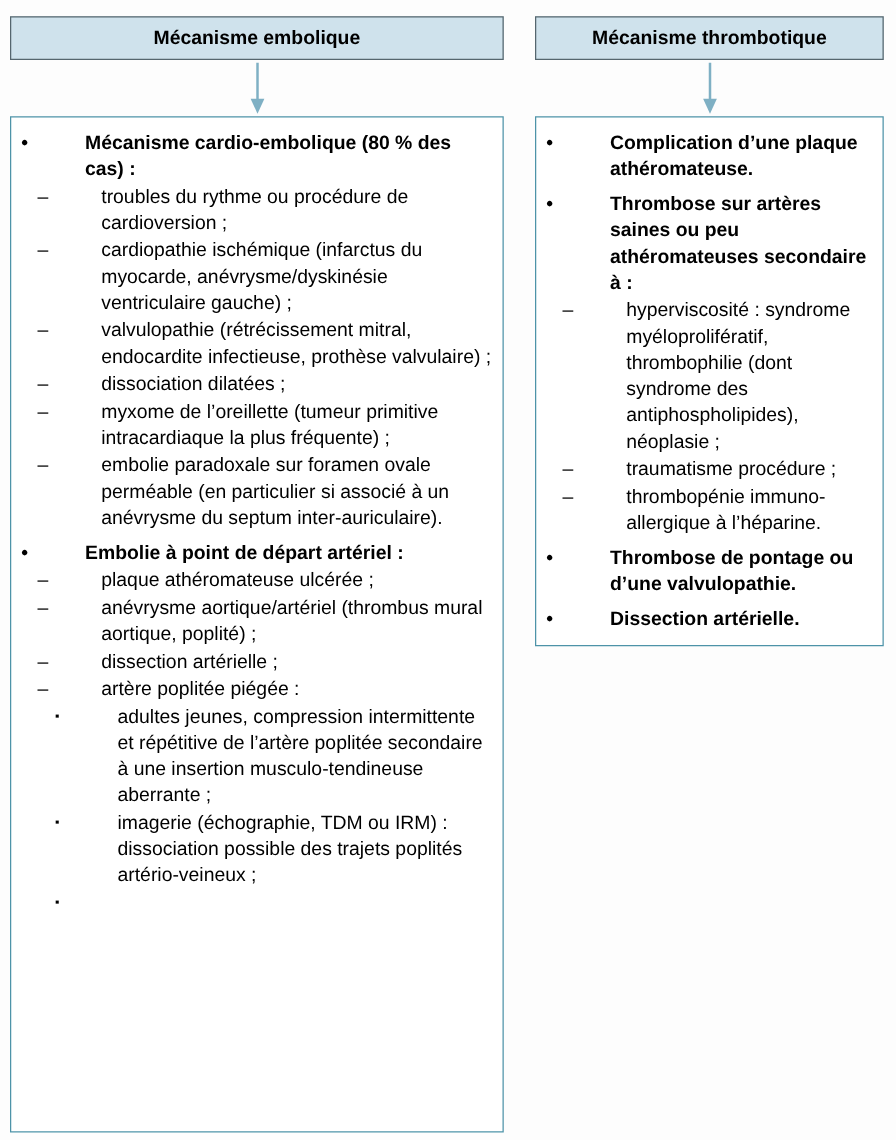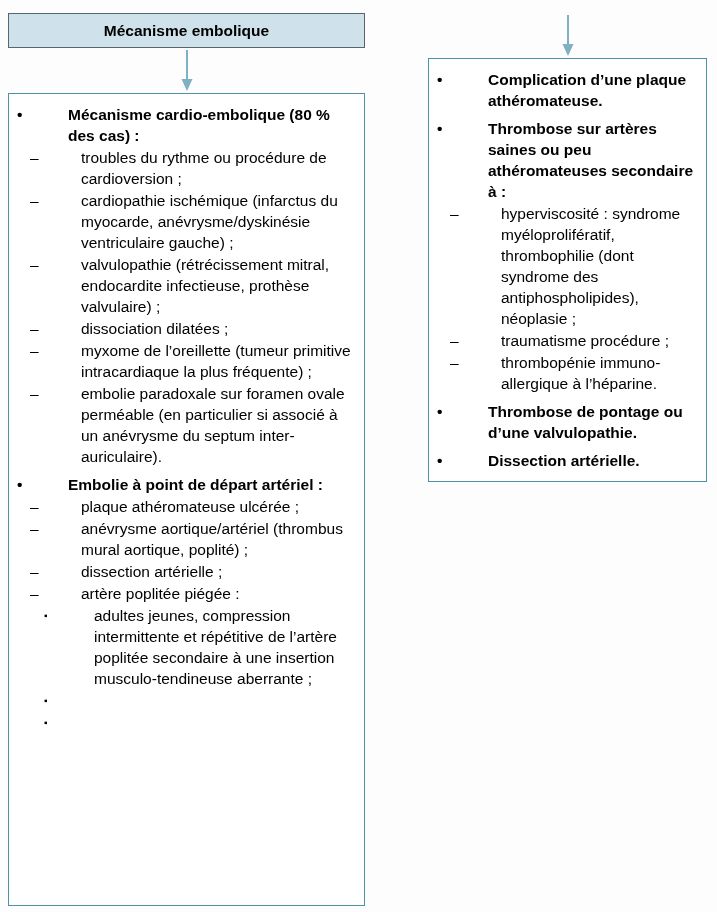--- a/index.html
+++ b/index.html
@@ -16,21 +16,21 @@
     background: #fdfdfd;
     overflow: hidden;
   }
   .column {
     position: absolute;
     top: 13px;
     display: flex;
     flex-direction: column;
     align-items: center;
   }
-  .col-left  { left: 8px;   width: 357px; }
+  .col-left  { left: 8px;   width: 395px; }
   .col-right { left: 428px; width: 279px; }
 
   .header-box {
     width: 100%;
     background: var(--header-bg, #cfe2ec);
     border: 1px solid var(--header-border, #55666e);
     padding: 7px 4px 6px 4px;
     text-align: center;
     font-weight: bold;
     font-size: 15.5px;
@@ -130,28 +130,32 @@
         <div class="item level1">
           <span class="marker">–</span>
           <span class="text">artère poplitée piégée :</span>
         </div>
         <div class="item level2">
           <span class="marker">▪</span>
           <span class="text">adultes jeunes, compression intermittente et répétitive de l’artère poplitée secondaire à une insertion musculo-tendineuse aberrante ;</span>
         </div>
         <div class="item level2">
           <span class="marker">▪</span>
+          <span class="text">imagerie (échographie, TDM ou IRM) : dissociation possible des trajets poplités artério-veineux ;</span>
         </div>
         <div class="item level2">
           <span class="marker">▪</span>
         </div>
       </div>
   </div>
 
   <div class="column col-right">
+    <div class="header-box">
+      <span>Mécanisme thrombotique</span>
+    </div>
     <div class="arrow">
       <svg width="16" height="42" viewBox="0 0 16 42">
         <line x1="8" y1="0" x2="8" y2="31"></line>
         <polygon points="2.5,29 13.5,29 8,41"></polygon>
       </svg>
     </div>
     <div class="content-box">
         <div class="item level0">
           <span class="marker">•</span>
           <span class="text">Complication d’une plaque athéromateuse.</span>

